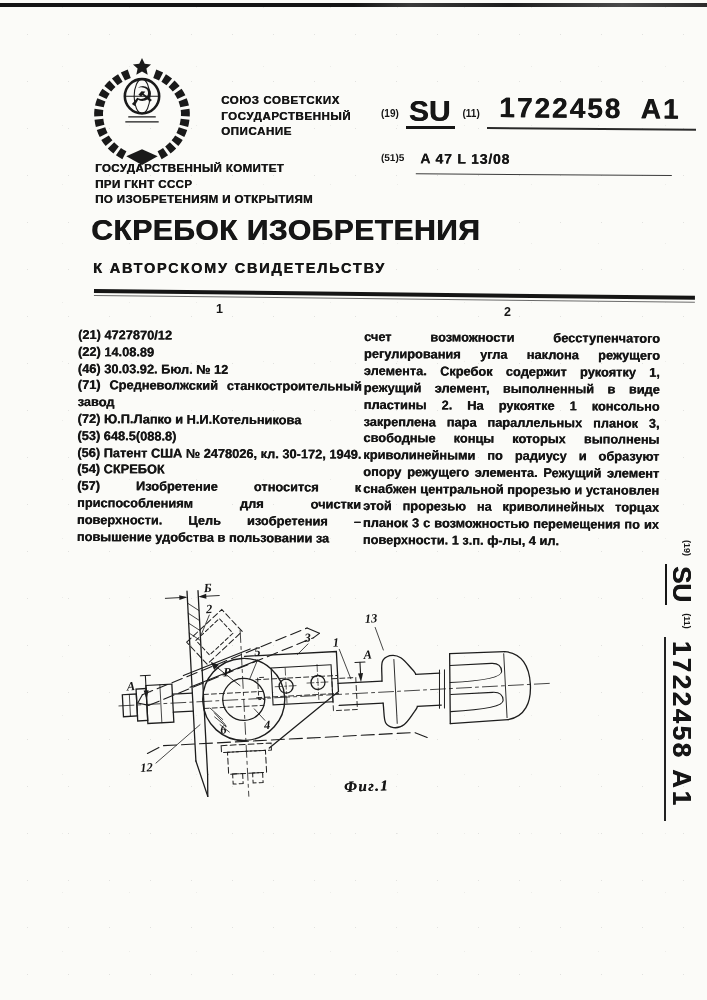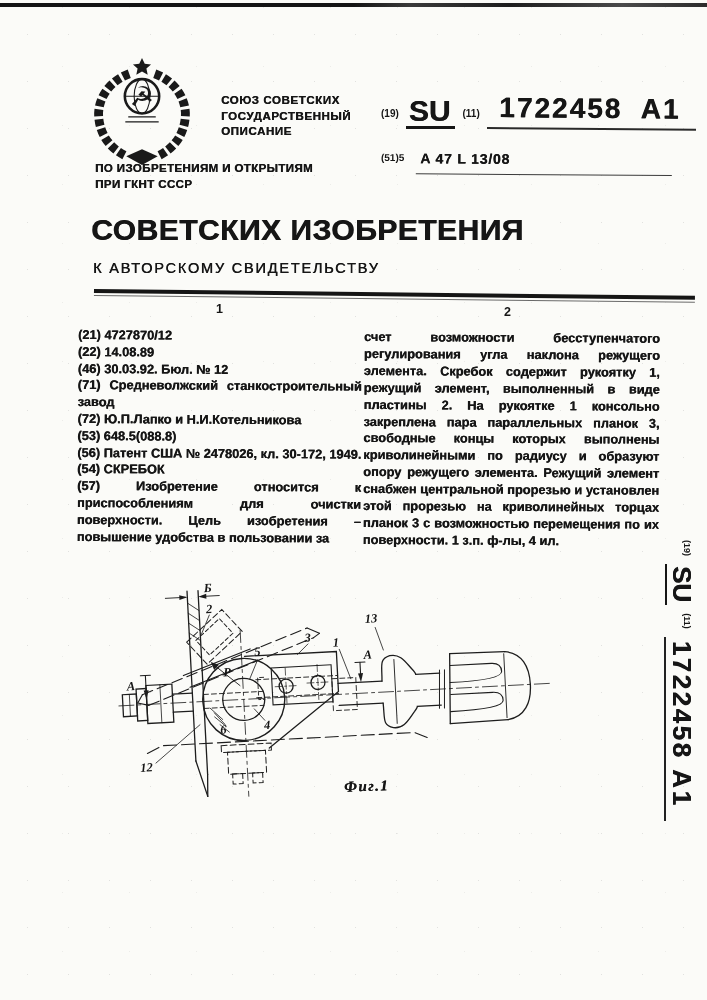--- a/index.html
+++ b/index.html
@@ -30,21 +30,21 @@
   .pub-num{display:inline-block;font-size:28px;font-weight:700;line-height:1;letter-spacing:2px;
     white-space:pre;border-bottom:2px solid #2a2a2a;padding:0 16px 5px 12px;
     transform:rotate(.5deg);transform-origin:left bottom;text-shadow:.5px 0 currentColor;}
   .ipcline{position:absolute;left:381px;top:150px;display:flex;align-items:flex-start;gap:12px;
     transform:rotate(.4deg);transform-origin:left top;}
   .ipc-label{font-size:10px;font-weight:700;margin-top:2px;}
   .ipc-class{font-size:14px;font-weight:700;letter-spacing:.8px;width:252px;
     border-bottom:1.5px solid #3a3a3a;padding:0 0 7px 4px;text-shadow:.3px 0 currentColor;}
   .doc-title{position:absolute;left:91px;top:213px;font-size:30px;font-weight:700;
     letter-spacing:.5px;text-shadow:.7px 0 currentColor;}
-  .doc-subtitle{position:absolute;left:93px;top:260px;font-size:14.5px;font-weight:400;
+  .doc-subtitle{position:absolute;left:93px;top:260px;font-size:14.5px;font-weight:700;
     letter-spacing:1.8px;text-shadow:.4px 0 currentColor;}
   .divider{position:absolute;left:94px;top:289px;width:601px;
     transform:rotate(.65deg);transform-origin:0 0;}
   .divider .thick{height:3.5px;background:#151515;}
   .divider .thin{height:1px;background:#6a6a6a;margin-top:2px;}
   .colnum{position:absolute;font-size:12.5px;font-weight:700;}
   .colnum1{left:216px;top:302px;}
   .colnum2{left:504px;top:305px;}
   .bibcol{position:absolute;left:78px;top:327px;width:284px;font-size:12.8px;font-weight:700;
     line-height:16.8px;text-align:justify;text-shadow:.4px 0 currentColor;
@@ -98,25 +98,26 @@
     <span class="code-small">(11)</span>
     <span class="pub-num">1722458  A1</span>
   </div>
 
   <div class="ipcline">
     <span class="ipc-label">(51)5</span>
     <span class="ipc-class">A 47 L 13/08</span>
   </div>
 
   <div class="committee">
+    <div>ГОСУДАРСТВЕННЫЙ КОМИТЕТ</div>
+    <div>ПРИ ГКНТ СССР</div>
     <div>ПО ИЗОБРЕТЕНИЯМ И ОТКРЫТИЯМ</div>
-    <div>ПРИ ГКНТ СССР</div>
-  </div>
-
-  <div class="doc-title">СОВЕТСКИХ ИЗОБРЕТЕНИЯ</div>
+  </div>
+
+  <div class="doc-title">СКРЕБОК ИЗОБРЕТЕНИЯ</div>
   <div class="doc-subtitle">К АВТОРСКОМУ СВИДЕТЕЛЬСТВУ</div>
 
   <div class="divider">
     <div class="thick"></div>
       <div class="thin"></div>
   </div>
 
   <div class="colnum colnum1">1</div>
   <div class="colnum colnum2">2</div>
 

